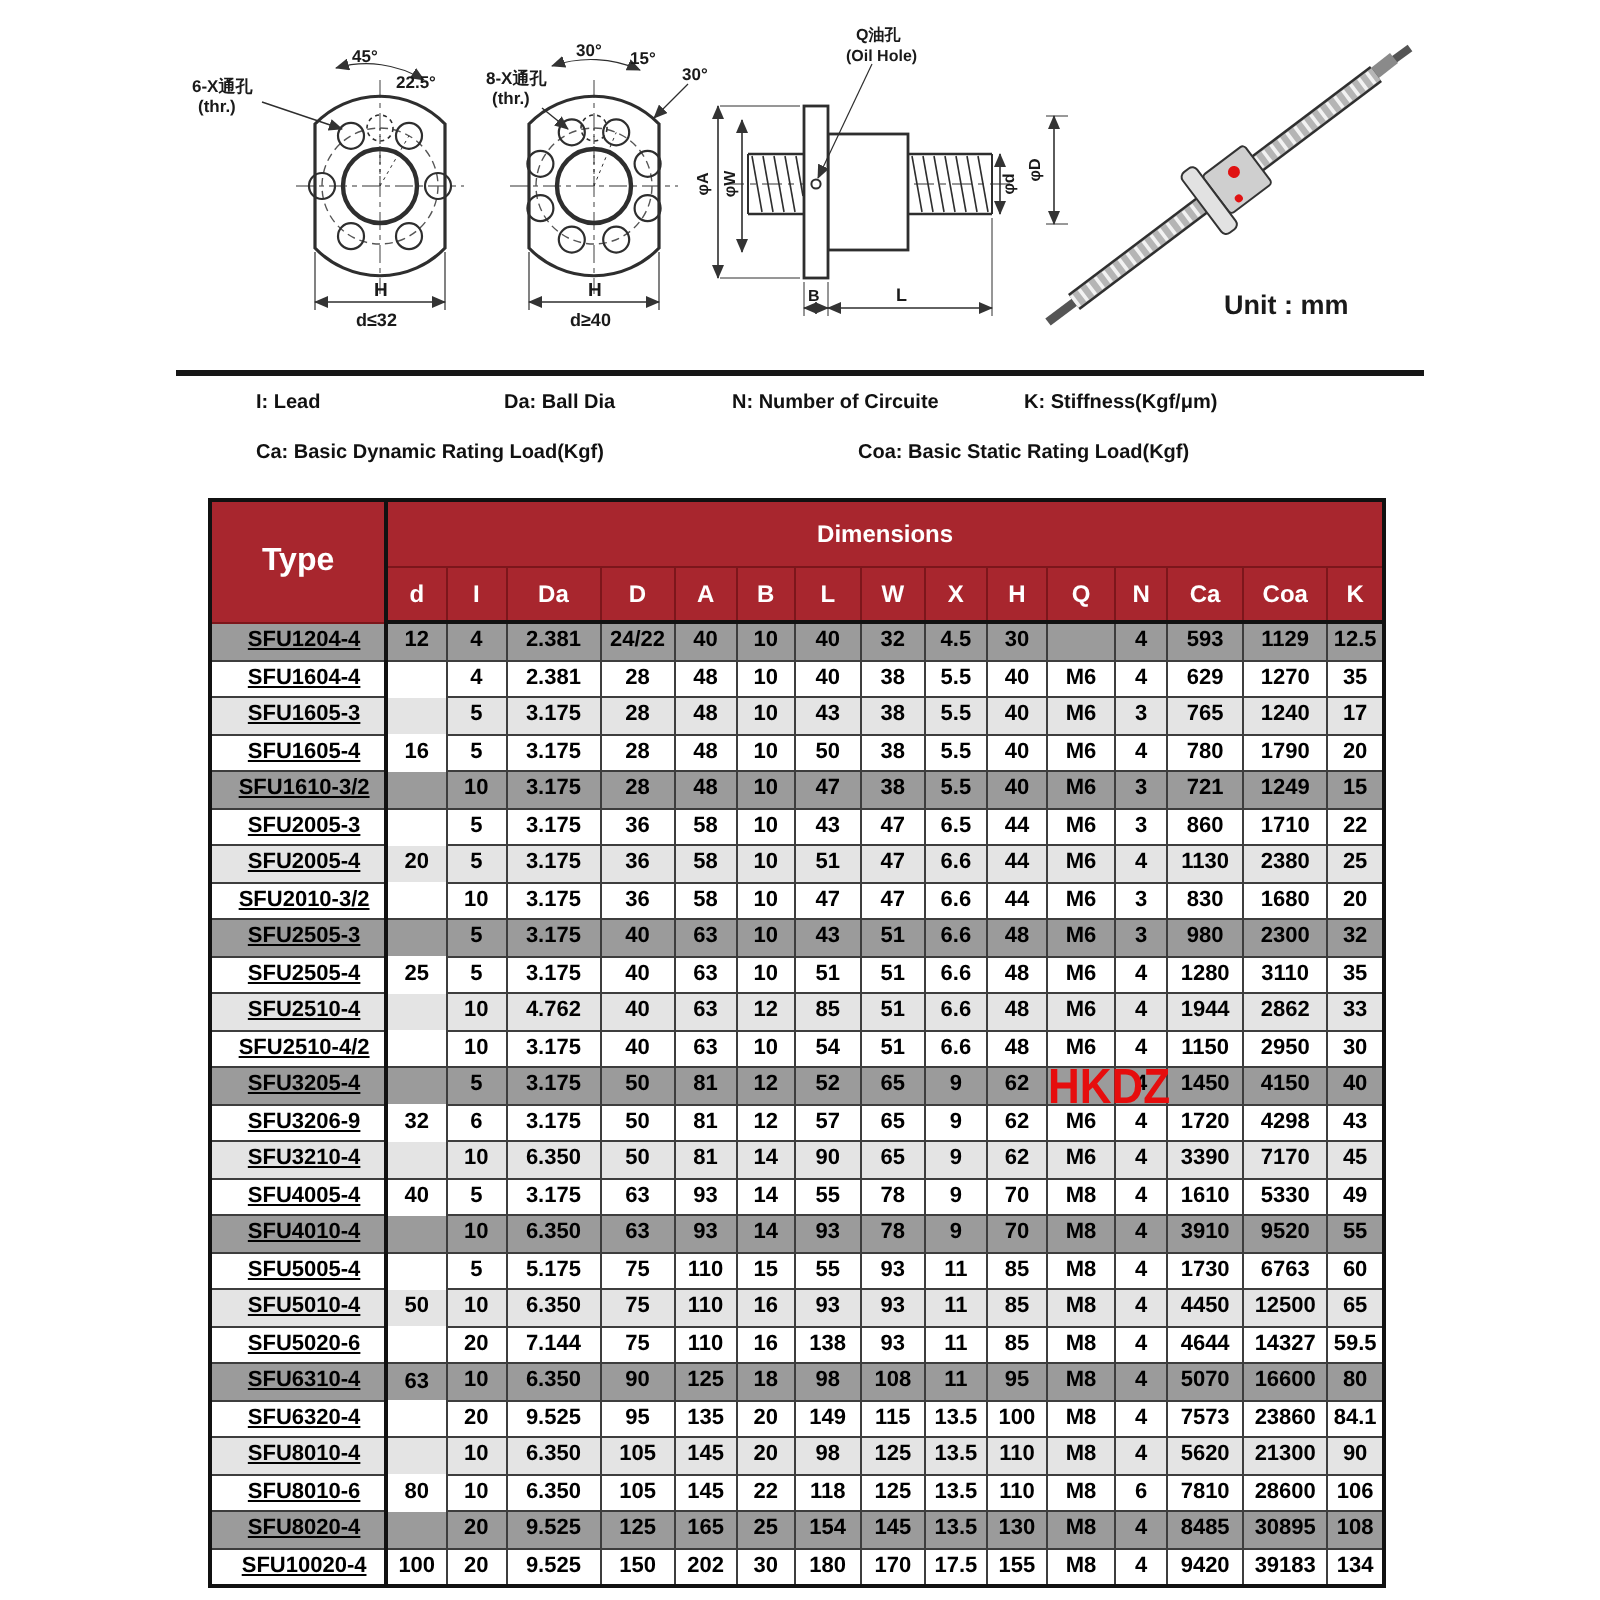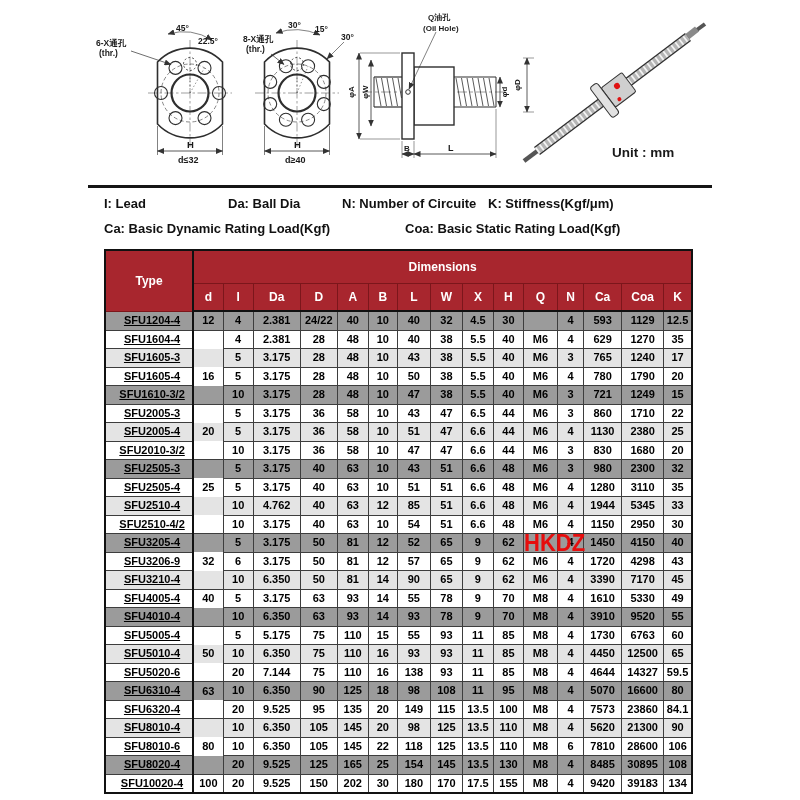--- a/index.html
+++ b/index.html
@@ -1,29 +1,29 @@
 <!DOCTYPE html>
 <html><head>
 <meta charset="utf-8">
 <style>
   html,body{margin:0;padding:0;background:#fff;}
   .page{position:relative;width:800px;height:800px;background:#fff;overflow:hidden;
         font-family:"Liberation Sans",sans-serif;color:#111;}
   svg text{font-family:"Liberation Sans",sans-serif;fill:#1a1a1a;}
   .drawings{position:absolute;left:0;top:0;}
   .rule{position:absolute;left:88px;top:185px;width:624px;height:3px;background:#161616;}
-  .legend-item{position:absolute;font-size:13px;font-weight:bold;white-space:nowrap;color:#111;}
+  .legend-item{position:absolute;font-size:10px;font-weight:bold;white-space:nowrap;color:#111;margin-left:24px;}
   .li0{left:104px;top:196px;} .li1{left:228px;top:196px;} .li2{left:342px;top:196px;}
   .li3{left:488px;top:196px;} .li4{left:104px;top:221px;} .li5{left:405px;top:221px;}
 
   table.tbl{position:absolute;left:104px;top:249px;width:589px;border-collapse:collapse;
             table-layout:fixed;border:2px solid #111;}
   .tbl th{background:#a8262e;color:#fff;border:1px solid #7c161b;font-size:12px;
           font-weight:bold;padding:0;}
-  .tbl th.type-h{border-right:2px solid #111;font-size:12px;}
+  .tbl th.type-h{border-right:2px solid #111;font-size:16px;}
   .tbl tr.top-h th{height:32px;}
   .tbl tr.sub th{height:26px;border-bottom:2px solid #111;}
   .tbl td{border:1px solid #3d3d3d;text-align:center;font-size:11px;font-weight:bold;
           color:#000;height:17.5px;padding:0;line-height:1;background:#fff;}
   .tbl td.type{text-align:center;padding-left:6px;border-right:2px solid #111;text-decoration:underline;}
   tr.shade-dark td{background:#9b9b9b;}
   tr.shade-light td{background:#e4e4e4;}
   tr.shade-none td{background:#fff;}
   td.dcont{border-top-style:hidden;}
   .watermark{position:absolute;left:524px;top:529px;font-size:22px;font-weight:800;
@@ -416,21 +416,21 @@
           <td>40</td>
           <td>63</td>
           <td>12</td>
           <td>85</td>
           <td>51</td>
           <td>6.6</td>
           <td>48</td>
           <td>M6</td>
           <td>4</td>
           <td>1944</td>
-          <td>5345</td>
+          <td>2862</td>
           <td>33</td>
         </tr>
         <tr class="shade-none">
           <td class="type">SFU2510-4/2</td>
           <td class="dcont"></td>
           <td>10</td>
           <td>3.175</td>
           <td>40</td>
           <td>63</td>
           <td>10</td>

